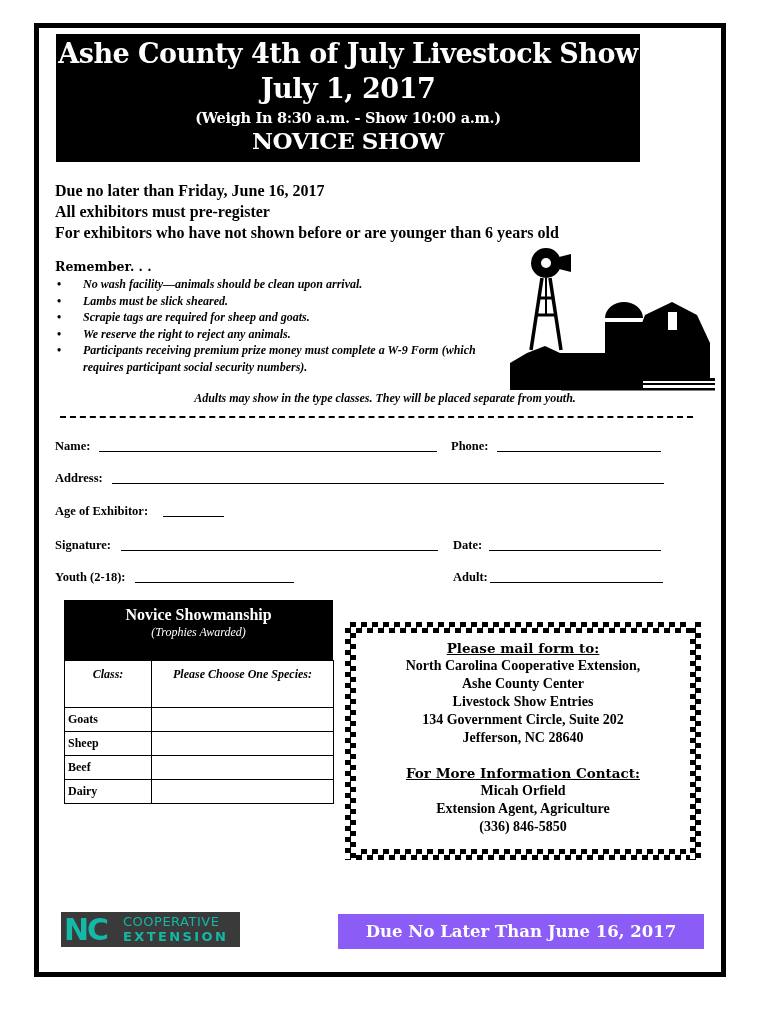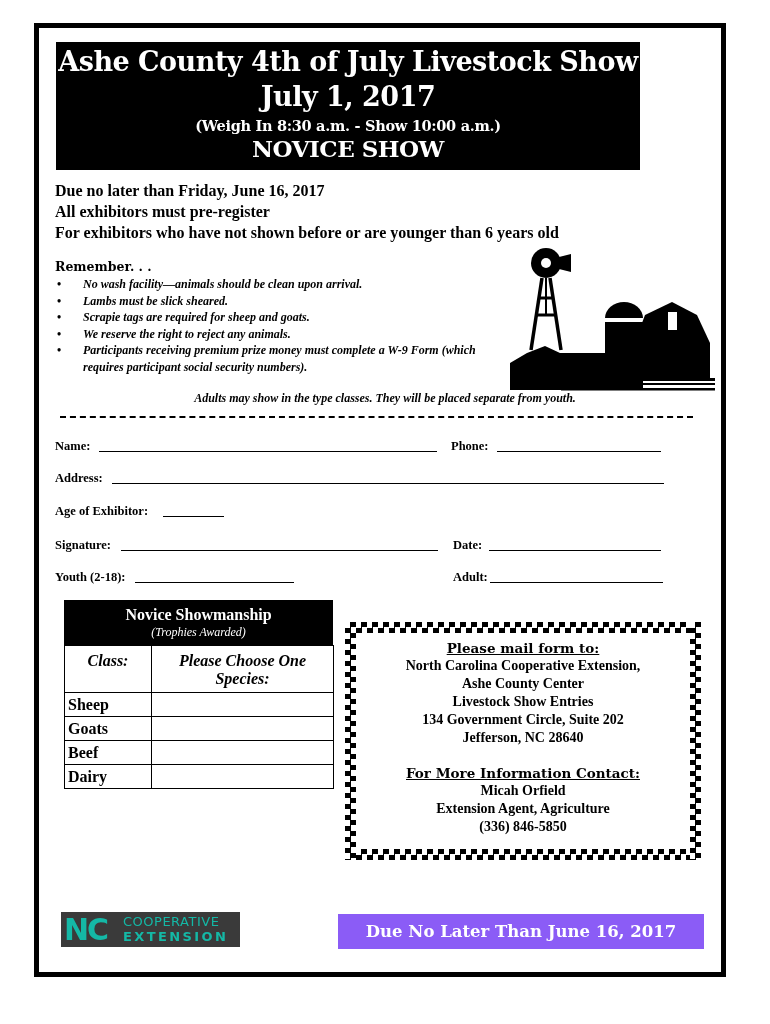--- a/index.html
+++ b/index.html
@@ -2,21 +2,21 @@
 <html><head>
 <meta charset="utf-8">
 <style>
   html, body { margin:0; padding:0; background:#ffffff; }
   body { width:770px; height:1024px; position:relative; overflow:hidden;
          font-family:"Liberation Serif", serif; color:#000; }
   .frame { position:absolute; left:34px; top:23px; width:682px; height:944px;
            border:5px solid #000; box-sizing:content-box; }
   .header { position:absolute; left:56px; top:34px; width:584px; height:128px;
             background:#000; color:#fff; text-align:center;
-            font-family:"DejaVu Serif", serif; font-weight:bold;margin-top:8px; }
+            font-family:"DejaVu Serif", serif; font-weight:bold; }
   .header .t1 { position:absolute; left:0; right:0; top:4px; font-size:27px; letter-spacing:-0.5px; }
   .header .t2 { position:absolute; left:0; right:0; top:39px; font-size:27px; letter-spacing:-0.5px; }
   .header .t3 { position:absolute; left:0; right:0; top:75px; font-size:14.5px; letter-spacing:-0.3px; }
   .header .t4 { position:absolute; left:0; right:0; top:93px; font-size:23px; letter-spacing:-0.5px; }
 
   .intro { position:absolute; left:55px; top:180px; font-weight:bold; font-size:16px; line-height:21px; }
   .remember { position:absolute; left:55px; top:259px; font-family:"DejaVu Serif", serif;
               font-weight:bold; font-size:12.5px; }
   .bullets { position:absolute; left:55px; top:276px; margin:0; padding:0; list-style:none;
              font-style:italic; font-weight:bold; font-size:12px; line-height:16.5px; }
@@ -25,24 +25,24 @@
   .farm { position:absolute; left:505px; top:240px; width:210px; height:152px; }
   .adults-note { position:absolute; left:0; width:770px; top:391px; text-align:center;
                  font-style:italic; font-weight:bold; font-size:12px; }
   .cut-line { position:absolute; left:60px; top:416px; width:633px; height:0;
               border-top:2px dashed #000; }
 
   .field-label { position:absolute; font-weight:bold; font-size:12.5px; white-space:nowrap; }
   .field-line { position:absolute; height:0; border-bottom:1.3px solid #000; }
 
   .novice-table { position:absolute; left:64px; top:600px; width:269px; }
-  .novice-head { background:#000; color:#fff; text-align:center; height:45px; }
+  .novice-head { background:#000; color:#fff; text-align:center; height:60px; }
   .novice-head .h1 { font-weight:bold; font-size:16px; padding-top:6px; }
   .novice-head .h2 { font-style:italic; font-size:12px; margin-top:1px; }
-  .grid { border-collapse:collapse; width:270px; font-size:16px; }
+  .grid { border-collapse:collapse; width:270px; font-size:12px; }
   .grid td { border:1.3px solid #000; height:23px; padding:0 3px; vertical-align:middle; }
   .grid td.c1 { width:80px; font-weight:bold; }
   .grid tr.head td { height:40px; text-align:center; font-style:italic; font-weight:bold; vertical-align:top; padding-top:6px; }
   .checker { position:absolute; left:345px; top:622px; width:356px; height:238px; box-sizing:border-box; }
   .checker .edge { position:absolute;
        background-image: repeating-conic-gradient(#000 0 25%, #fff 0 50%);
        background-size:11px 11px; }
   .mail-inner { position:absolute; left:356px; top:633px; width:334px; height:216px;
                 background:#fff; text-align:center; font-weight:bold; font-size:14px; line-height:18px; }
   .mail-inner .hd { font-family:"DejaVu Serif", serif; font-size:13.5px; text-decoration:underline; }
@@ -138,25 +138,25 @@
     <div class="h1">Novice Showmanship</div>
     <div class="h2">(Trophies Awarded)</div>
   </div>
   <table class="grid">
     <tbody>
         <tr class="head">
       <td class="c1">Class:</td>
       <td>Please Choose One Species:</td>
     </tr>
     <tr>
-      <td class="c1">Sheep</td>
+      <td class="c1">Goats</td>
       <td></td>
     </tr>
     <tr>
-      <td class="c1">Goats</td>
+      <td class="c1">Sheep</td>
       <td></td>
     </tr>
     <tr>
       <td class="c1">Beef</td>
       <td></td>
     </tr>
     <tr>
       <td class="c1">Dairy</td>
       <td></td>
     </tr>

